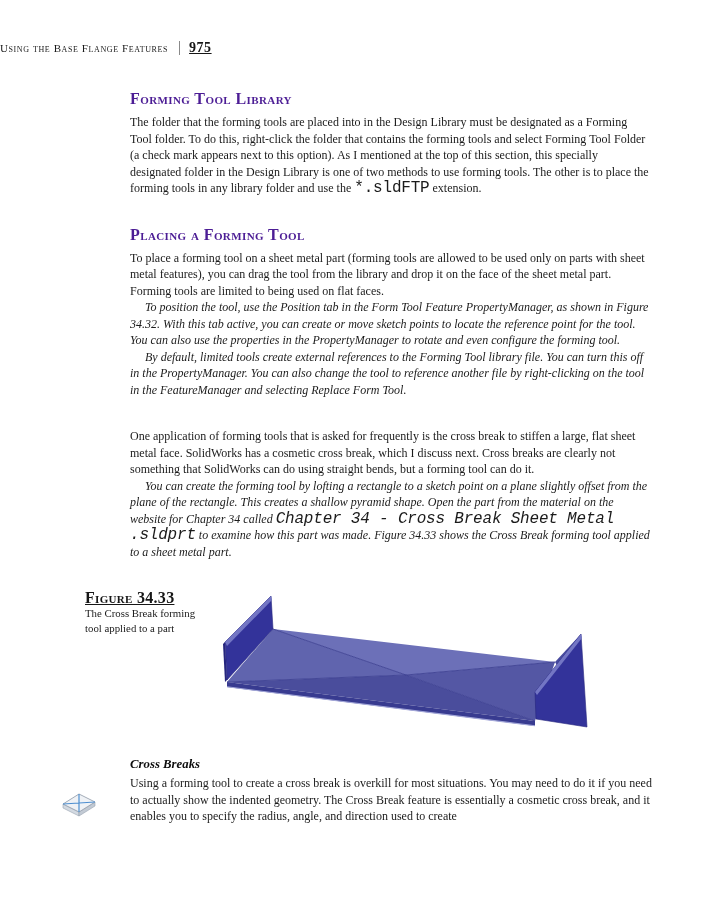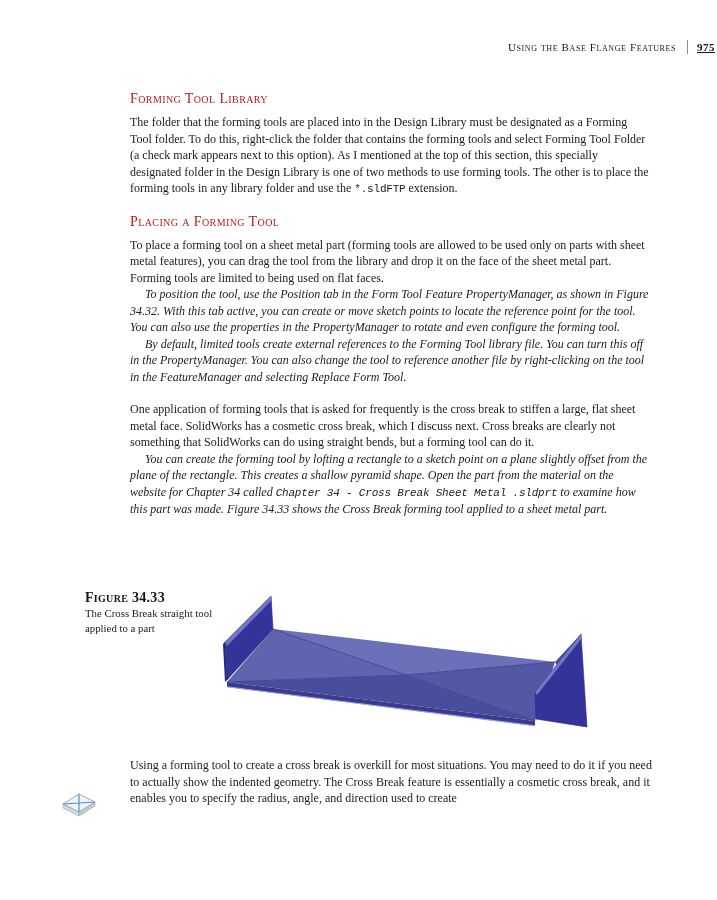--- a/index.html
+++ b/index.html
@@ -2,39 +2,39 @@
 <html><head>
 <meta charset="utf-8">
 <style>
   * { margin:0; padding:0; box-sizing:border-box; }
   html,body { background:#ffffff; }
   body { width:717px; height:900px; position:relative; overflow:hidden;
          font-family:"Liberation Serif", serif; color:#161616; }
 
   
   .running-head { position:absolute; top:40px; left:0; width:670px;
-                  display:flex; justify-content:flex-end; align-items:center;margin-left:45px; }
+                  display:flex; align-items:center; }
   .running-title { font-variant:small-caps; font-size:11px; letter-spacing:.6px; color:#1a1a1a; }
   .head-divider { width:1px; height:14px; background:#8a8a8a; margin:0 9px 0 11px; }
-  .page-number { font-weight:bold; font-size:11px; letter-spacing:.5px;text-decoration:underline; }
+  .page-number { font-weight:bold; font-size:14px; letter-spacing:.5px;text-decoration:underline; }
 
   
   .main-column { position:absolute; left:130px; top:91px; width:520px; }
-  .section-heading { font-variant:small-caps; font-weight:normal; font-size:14px;
-                     letter-spacing:.4px; line-height:15px; margin-bottom:8px; color:#b91c1c; }
-  .section + .section { margin-top:16px; }
+  .section-heading { font-variant:small-caps; font-weight:bold; font-size:16px;
+                     letter-spacing:.4px; line-height:15px; margin-bottom:8px; color:#4c1d95; }
+  .section + .section { margin-top:30px; }
   p.body-par { font-size:12px; line-height:16.5px; color:#1b1b1b; }
   p.body-par.indent { text-indent:15px;font-style:italic; }
-  .seg-mono { font-family:"Liberation Mono", monospace; font-size:11px; letter-spacing:-.2px; }
+  .seg-mono { font-family:"Liberation Mono", monospace; font-size:16px; letter-spacing:-.2px; }
   .seg-italic { }
 
   
   .figure-caption-block { position:absolute; left:85px; top:591px; width:128px; }
-  .figure-label { font-variant:small-caps; font-weight:bold; font-size:14px;
-                  letter-spacing:.3px; line-height:13px; }
+  .figure-label { font-variant:small-caps; font-weight:bold; font-size:16px;
+                  letter-spacing:.3px; line-height:13px;text-decoration:underline; }
   .figure-caption { font-size:10.8px; line-height:14.5px; margin-top:2px; color:#1b1b1b; }
   .figure-svg { position:absolute; left:220px; top:585px; }
 
   
   .subsection { position:absolute; left:130px; top:757px; width:523px; }
   .subsection-heading { font-weight:bold; font-style:italic; font-size:12.8px;
                         line-height:14px; margin-bottom:4px; color:#0d0d0d; }
 
   
   .margin-icon { position:absolute; left:60px; top:791px; }
@@ -64,21 +64,21 @@
 
   <div class="section">
     <p class="body-par"><span class="seg-normal">One application of forming tools that is asked for frequently is the cross break to stiffen a large, flat sheet metal face. SolidWorks has a cosmetic cross break, which I discuss next. Cross breaks are clearly not something that SolidWorks can do using straight bends, but a forming tool can do it.</span></p>
     <p class="body-par indent"><span class="seg-normal">You can create the forming tool by lofting a rectangle to a sketch point on a plane slightly offset from the plane of the rectangle. This creates a shallow pyramid shape. Open the part from the material on the website for Chapter 34 called </span><span class="seg-mono">Chapter 34 - Cross Break Sheet Metal .sldprt</span><span class="seg-normal"> to examine how this part was made. Figure 34.33 shows the Cross Break forming tool applied to a sheet metal part.</span></p>
   </div>
 
 </div>
 
 <div class="figure-caption-block">
   <div class="figure-label">Figure 34.33</div>
-  <div class="figure-caption">The Cross Break straight tool applied to a part</div>
+  <div class="figure-caption">The Cross Break forming tool applied to a part</div>
 </div>
 
 <svg class="figure-svg" width="400" height="170" viewBox="0 0 400 170">
 
   <polygon points="53,44 335,77 186,90" fill="#6C70B8"></polygon>
   <polygon points="7,97 53,44 186,90" fill="#6064AE"></polygon>
   <polygon points="335,77 315,136 186,90" fill="#5457A4"></polygon>
   <polygon points="315,136 7,97 186,90" fill="#4A4D9C"></polygon>
 
   <path d="M53,44 L186,90 L315,136 M335,77 L186,90 L7,97" fill="none" stroke-width="1" opacity="0.9" stroke="#3E4194"></path>
@@ -89,20 +89,21 @@
   <polygon points="51,11 5,57 7,95 53,44" stroke-width="0.6" fill="#33339A" stroke="#26267E"></polygon>
   <polygon points="51,11 5,57 7,61 52,15" fill="#7376C4"></polygon>
   <polygon points="5,57 3,59 5,97 7,95" fill="#26267E"></polygon>
 
   <polygon points="335,77 361,49 340,86" fill="#474A9E"></polygon>
   <polygon points="361,49 315,107 316,134 367,142" stroke-width="0.6" fill="#33339A" stroke="#26267E"></polygon>
   <polygon points="361,49 315,107 317,110 362,53" fill="#7376C4"></polygon>
 </svg>
 
 <div class="subsection">
+  <div class="subsection-heading">Cross Breaks</div>
   <p class="body-par"><span class="seg-normal">Using a forming tool to create a cross break is overkill for most situations. You may need to do it if you need to actually show the indented geometry. The Cross Break feature is essentially a </span><span class="seg-italic">cosmetic</span><span class="seg-normal"> cross break, and it enables you to specify the radius, angle, and direction used to create</span></p>
 </div>
 
 <svg class="margin-icon" width="38" height="32" viewBox="0 0 38 32">
   <polygon points="3,13 3,17 19,25 19,21" stroke-width="0.6" fill="#D3DAE2" stroke="#98A3B0"></polygon>
   <polygon points="35,11 35,15 19,25 19,21" stroke-width="0.6" fill="#C2CAD4" stroke="#98A3B0"></polygon>
   <polygon points="3,13 19,3 35,11 19,21" stroke-width="0.9" fill="#EFF2F6" stroke="#98A3B0"></polygon>
   <path d="M3,13 L35,11 M19,3 L19,21" fill="none" stroke-width="1.2" stroke="#4E8FD0"></path>
 </svg>
 

